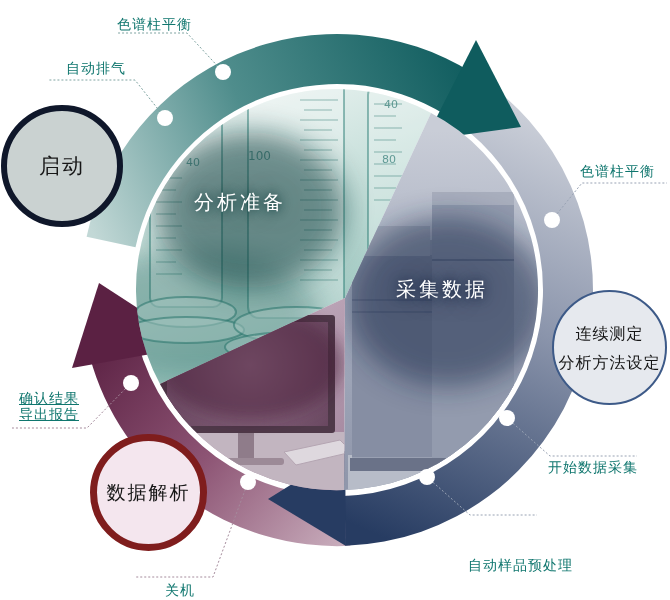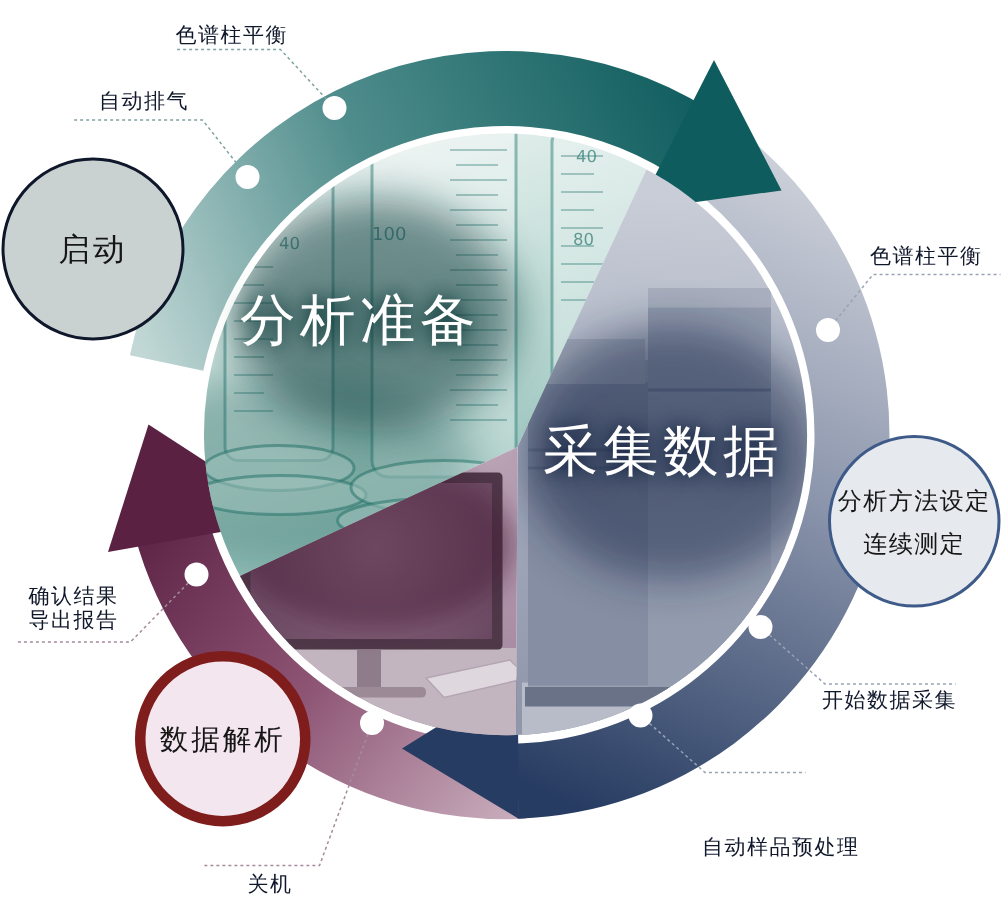--- a/index.html
+++ b/index.html
@@ -2,38 +2,38 @@
 <html><head>
 <meta charset="utf-8">
 <style>
   html,body{margin:0;padding:0;background:#ffffff;}
   .canvas{
     position:relative;width:670px;height:600px;background:#fff;overflow:hidden;
     font-family:"DejaVu Sans",sans-serif;
   }
   .canvas svg{position:absolute;left:0;top:0;}
   .lbl{
-    position:absolute;font-size:14px;color:#0f172a;white-space:nowrap;
+    position:absolute;font-size:14px;color:#0f766e;white-space:nowrap;
     letter-spacing:1px;line-height:16px;
   }
   .lbl-block{white-space:normal;text-align:center;width:70px;}
   .sat{
     position:absolute;border-radius:50%;display:flex;flex-direction:column;
     align-items:center;justify-content:center;color:#161616;text-align:center;
     box-sizing:border-box;
   }
   .sat-start{left:1px;top:105px;width:122px;height:122px;background:#cad2d1;
-    border:2px solid #0f172a;font-size:21px;letter-spacing:2px;}
+    border:6px solid #0f172a;font-size:21px;letter-spacing:2px;}
   .sat-method{left:552px;top:290px;width:115px;height:115px;background:#e6e9ee;
     border:2px solid #3d5a88;font-size:16px;line-height:29px;letter-spacing:1px;}
   .sat-analysis{left:90px;top:434px;width:117px;height:117px;background:#f4e6ee;
     border:7px solid #7f1d1d;font-size:19px;letter-spacing:2px;}
   .slice-title{
     position:absolute;width:240px;text-align:center;color:#ffffff;
-    font-size:37px;font-weight:500;letter-spacing:3px;
+    font-size:20px;font-weight:500;letter-spacing:3px;
   }
   .t-prep{left:120px;top:189px;text-shadow:0 0 10px rgba(8,54,54,.95),0 0 22px rgba(8,54,54,.8);}
   .t-acq{left:322px;top:276px;text-shadow:0 0 10px rgba(16,31,61,.95),0 0 22px rgba(16,31,61,.8);}
   .t-comp{left:133px;top:343px;text-shadow:0 0 10px rgba(52,21,42,.95),0 0 22px rgba(52,21,42,.8);}
 </style>
 </head>
 <body>
 
 <div class="canvas">
 
@@ -181,31 +181,31 @@
     </g>
   </svg>
 
   <div class="slice-title t-prep">分析准备</div>
   <div class="slice-title t-acq">采集数据</div>
 
   <div class="sat sat-start">
     <span>启动</span>
   </div>
   <div class="sat sat-method">
+    <span>连续测定</span>
     <span>分析方法设定</span>
-    <span>连续测定</span>
   </div>
   <div class="sat sat-analysis">
     <span>数据解析</span>
   </div>
 
   <div class="lbl" style="left:117px;top:16px;">色谱柱平衡</div>
   <div class="lbl" style="left:66px;top:60px;">自动排气</div>
   <div class="lbl" style="left:580px;top:163px;">色谱柱平衡</div>
   <div class="lbl" style="left:548px;top:459px;text-align:right;">开始数据采集</div>
   <div class="lbl" style="left:468px;top:520px;margin-top:37px;">自动样品预处理</div>
   <div class="lbl" style="left:165px;top:582px;">关机</div>
-  <div class="lbl lbl-block" style="left:14px;top:390px;">
+  <div class="lbl lbl-block" style="left:14px;top:390px;text-decoration:underline;">
     <span>确认结果</span><br>
     <span>导出报告</span>
   </div>
 
 </div>
 
 </body></html>

